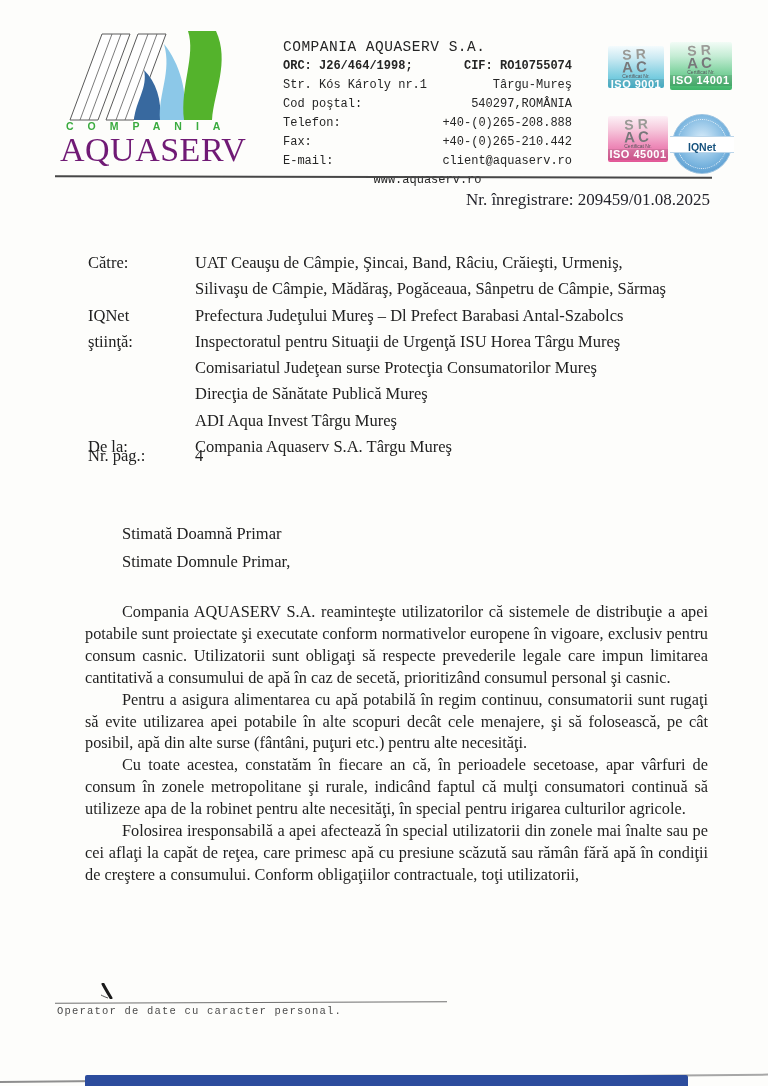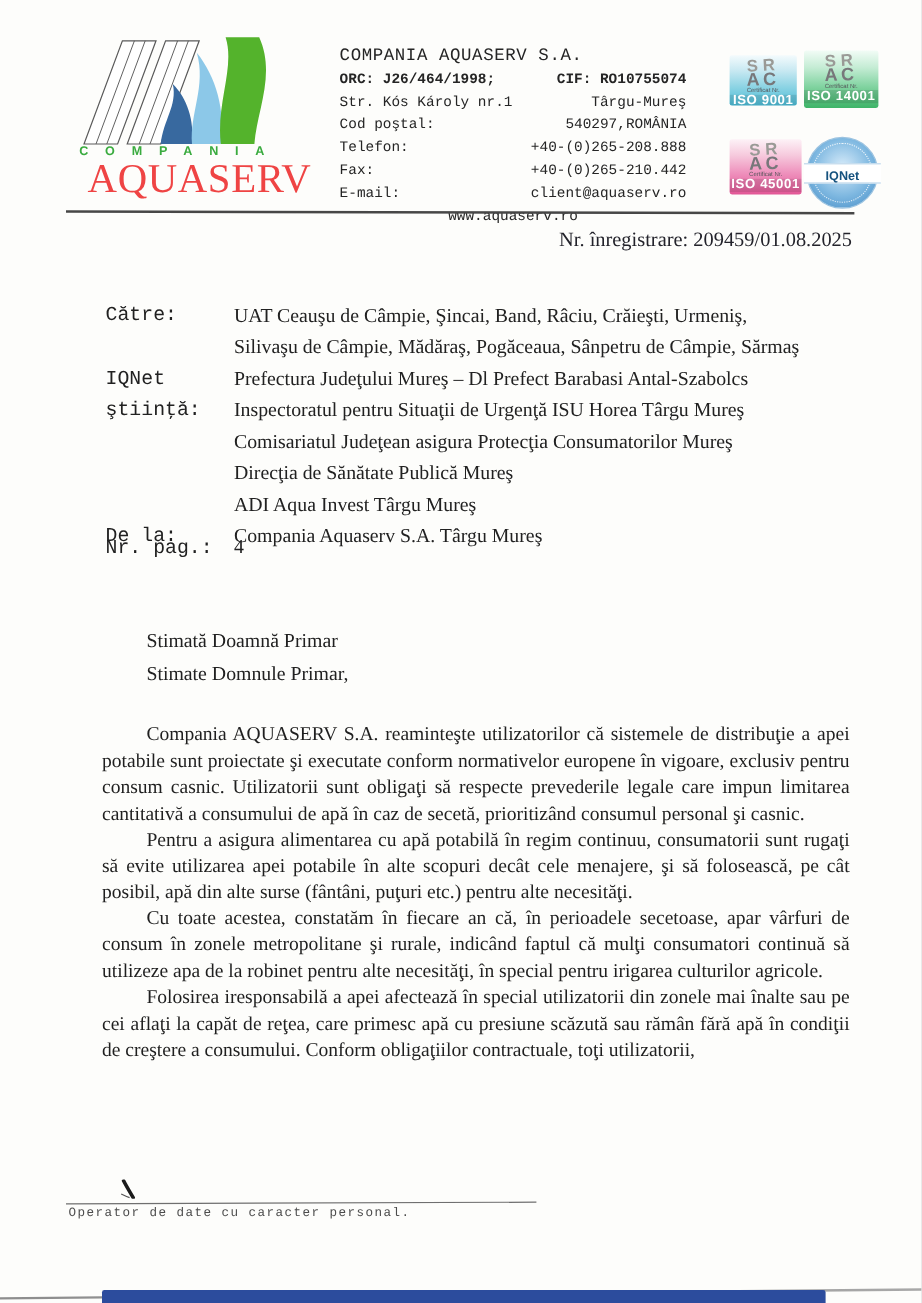--- a/index.html
+++ b/index.html
@@ -11,24 +11,23 @@
 
   
   .logo { position:absolute; left:60px; top:30px; width:196px; }
   .logo svg { display:block; margin-left:4px; }
   .logo-compania {
     font-family:"Liberation Sans", sans-serif; font-weight:bold;
     color:#3aab3f; font-size:10.5px; letter-spacing:14px;
     margin-top:-4px; margin-left:6px; white-space:nowrap;
   }
   .logo-aquaserv {
-    font-family:"Liberation Serif", serif; color:#ef4444;
+    font-family:"Liberation Serif", serif; color:#701a75;
     font-size:34px; letter-spacing:0.5px; line-height:34px; margin-top:1px;
     white-space:nowrap;
-    margin-left:13px;
   }
 
   
   .company-info {
     position:absolute; left:283px; top:37px; width:289px;
     font-family:"Liberation Mono","DejaVu Sans Mono",monospace;
     font-size:12px; line-height:19px; color:#252525; white-space:nowrap;
   }
   .ci-name { font-size:14.5px; font-weight:normal; letter-spacing:0.5px; line-height:20px; }
   .ci-row { display:flex; justify-content:space-between; }
@@ -74,21 +73,21 @@
                  background:#2c4c9d; border-radius:2px 2px 0 0; }
 
   
   .registration { position:absolute; top:190px; right:58px; font-size:17px; color:#23232b;
                   white-space:nowrap; }
 
   
   .recipients { position:absolute; left:88px; top:250px; width:622px;
                 font-size:16.5px; line-height:26.3px; color:#212121; }
   .r-row { display:flex; }
-  .r-label { width:107px; flex:none;font-family:Liberation Mono, monospace; }
+  .r-label { width:107px; flex:none; }
   .r-content { flex:1; white-space:nowrap; }
   .pages-row { position:absolute; left:88px; top:446px; display:flex;
                font-size:16.5px; color:#212121;align-items:flex-end; }
   .pages-row .r-label { width:107px; }
 
   
   .salutations { position:absolute; left:122px; top:520px; font-size:16.5px;
                  line-height:28px; color:#212121; }
   .letter-body { position:absolute; left:85px; top:601px; width:623px;
                  font-size:16.3px; line-height:21.9px; text-align:justify;
@@ -196,21 +195,21 @@
     <div class="r-row">
       <span class="r-label">IQNet</span>
       <span class="r-content">Prefectura Judeţului Mureş – Dl Prefect Barabasi Antal-Szabolcs</span>
     </div>
     <div class="r-row">
       <span class="r-label">ştiinţă:</span>
       <span class="r-content">Inspectoratul pentru Situaţii de Urgenţă ISU Horea Târgu Mureş</span>
     </div>
     <div class="r-row">
       <span class="r-label"></span>
-      <span class="r-content">Comisariatul Judeţean asigura Protecţia Consumatorilor Mureş</span>
+      <span class="r-content">Comisariatul Judeţean surse Protecţia Consumatorilor Mureş</span>
     </div>
     <div class="r-row">
       <span class="r-label"></span>
       <span class="r-content">Direcţia de Sănătate Publică Mureş</span>
     </div>
     <div class="r-row">
       <span class="r-label"></span>
       <span class="r-content">ADI Aqua Invest Târgu Mureş</span>
     </div>
     <div class="r-row">

